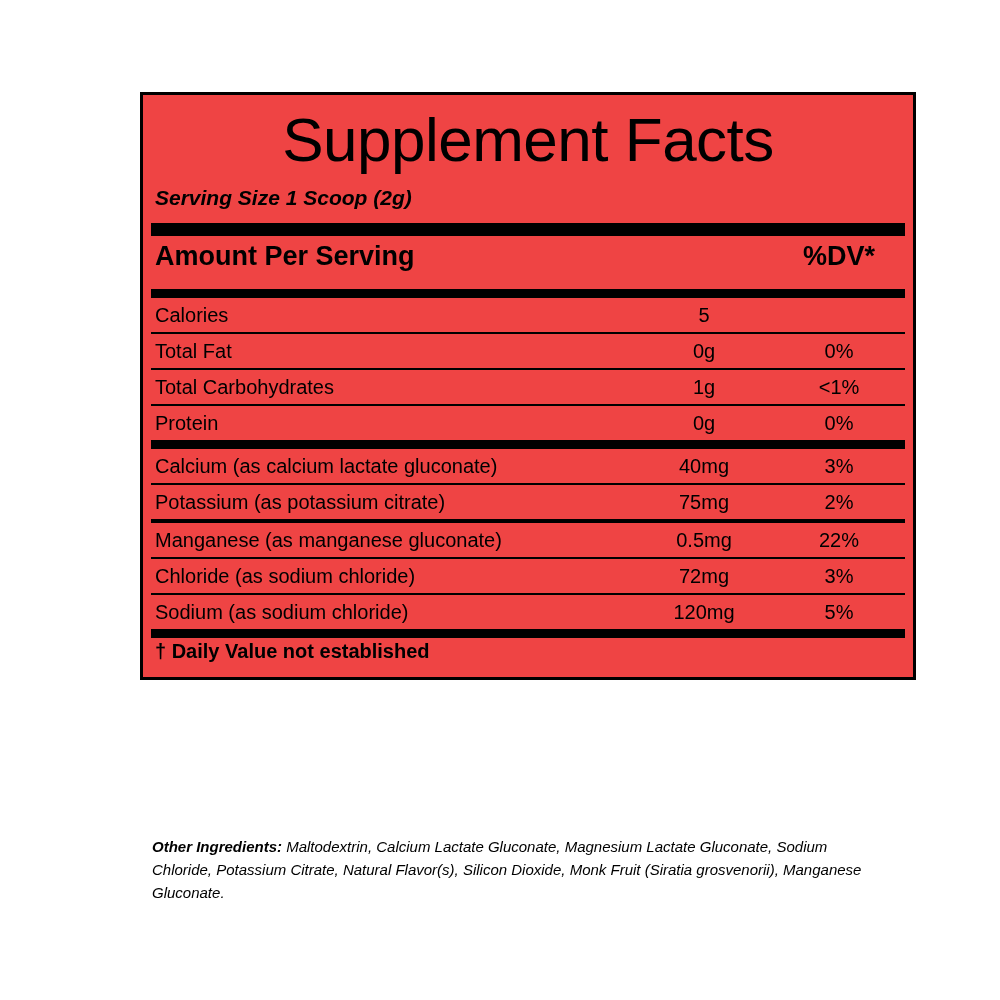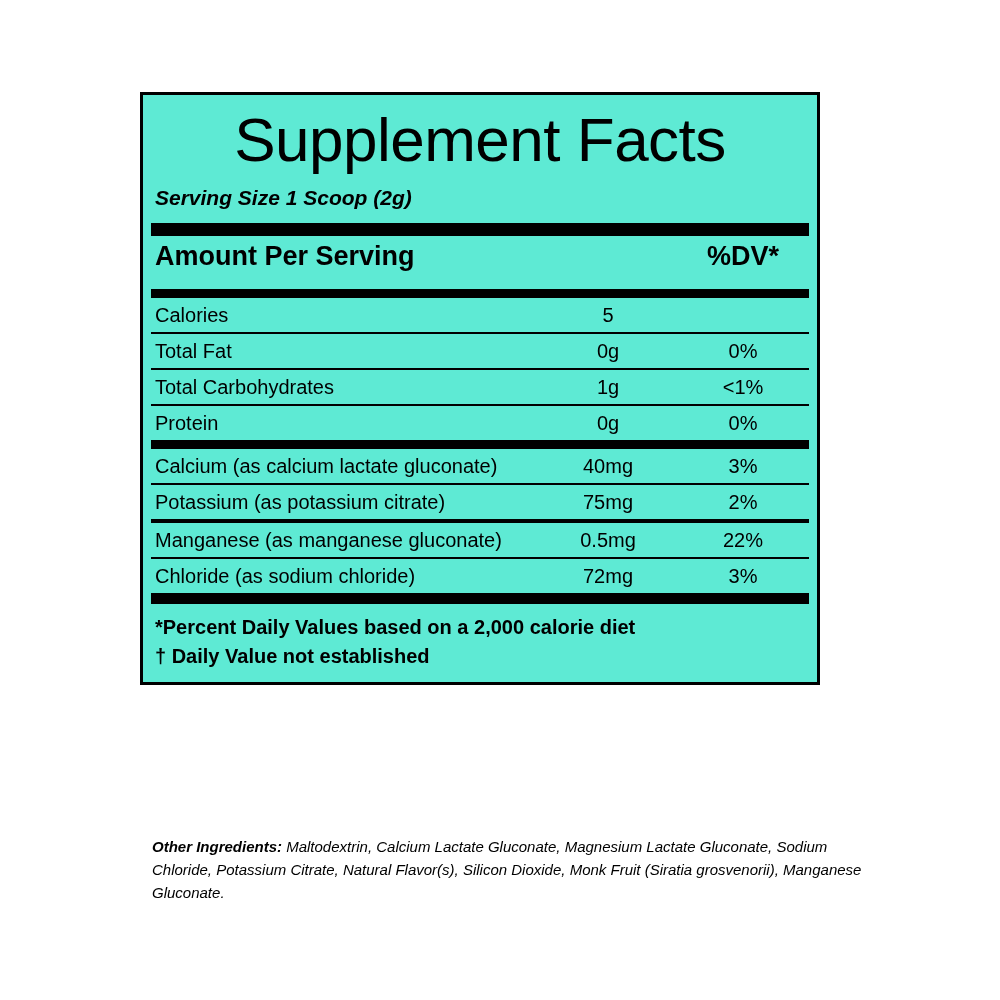--- a/index.html
+++ b/index.html
@@ -20,24 +20,24 @@
     width: 1000px;
     height: 1000px;
     box-sizing: border-box;
   }
 
   
   .panel {
     position: absolute;
     left: 140px;
     top: 92px;
-    width: 680px;
+    width: 776px;
     box-sizing: border-box;
     border: 3px solid #000;
-    background: #5eead4;
+    background: #ef4444;
     padding: 0;
   }
   .panel-inner {
     padding: 0 8px 10px 8px;
   }
 
   .title {
     font-size: 62px;
     line-height: 1.0;
     font-weight: 400;
@@ -217,26 +217,30 @@
         <tr>
           <td class="col-name">Chloride (as sodium chloride)</td>
           <td class="col-amt">72mg</td>
           <td class="col-dv">3%</td>
         </tr>
         <tr class="sep">
               <td colspan="3">
                 <div></div>
               </td>
             </tr>
+        <tr>
+          <td class="col-name">Sodium (as sodium chloride)</td>
+          <td class="col-amt">120mg</td>
+          <td class="col-dv">5%</td>
+        </tr>
       </tbody>
         </table>
 
       <div class="rule-mid"></div>
 
-      <div class="footnotes">*Percent Daily Values based on a 2,000 calorie diet</div>
       <div class="footnotes" style="padding-top:0;">† Daily Value not established</div>
 
     </div>
   </div>
 
   <div class="other">
     <b>Other Ingredients:</b><span> Maltodextrin, Calcium Lactate Gluconate, Magnesium Lactate Gluconate, Sodium Chloride, Potassium Citrate, Natural Flavor(s), Silicon Dioxide, Monk Fruit (Siratia grosvenorii), Manganese Gluconate.</span>
   </div>
 
 </div>

